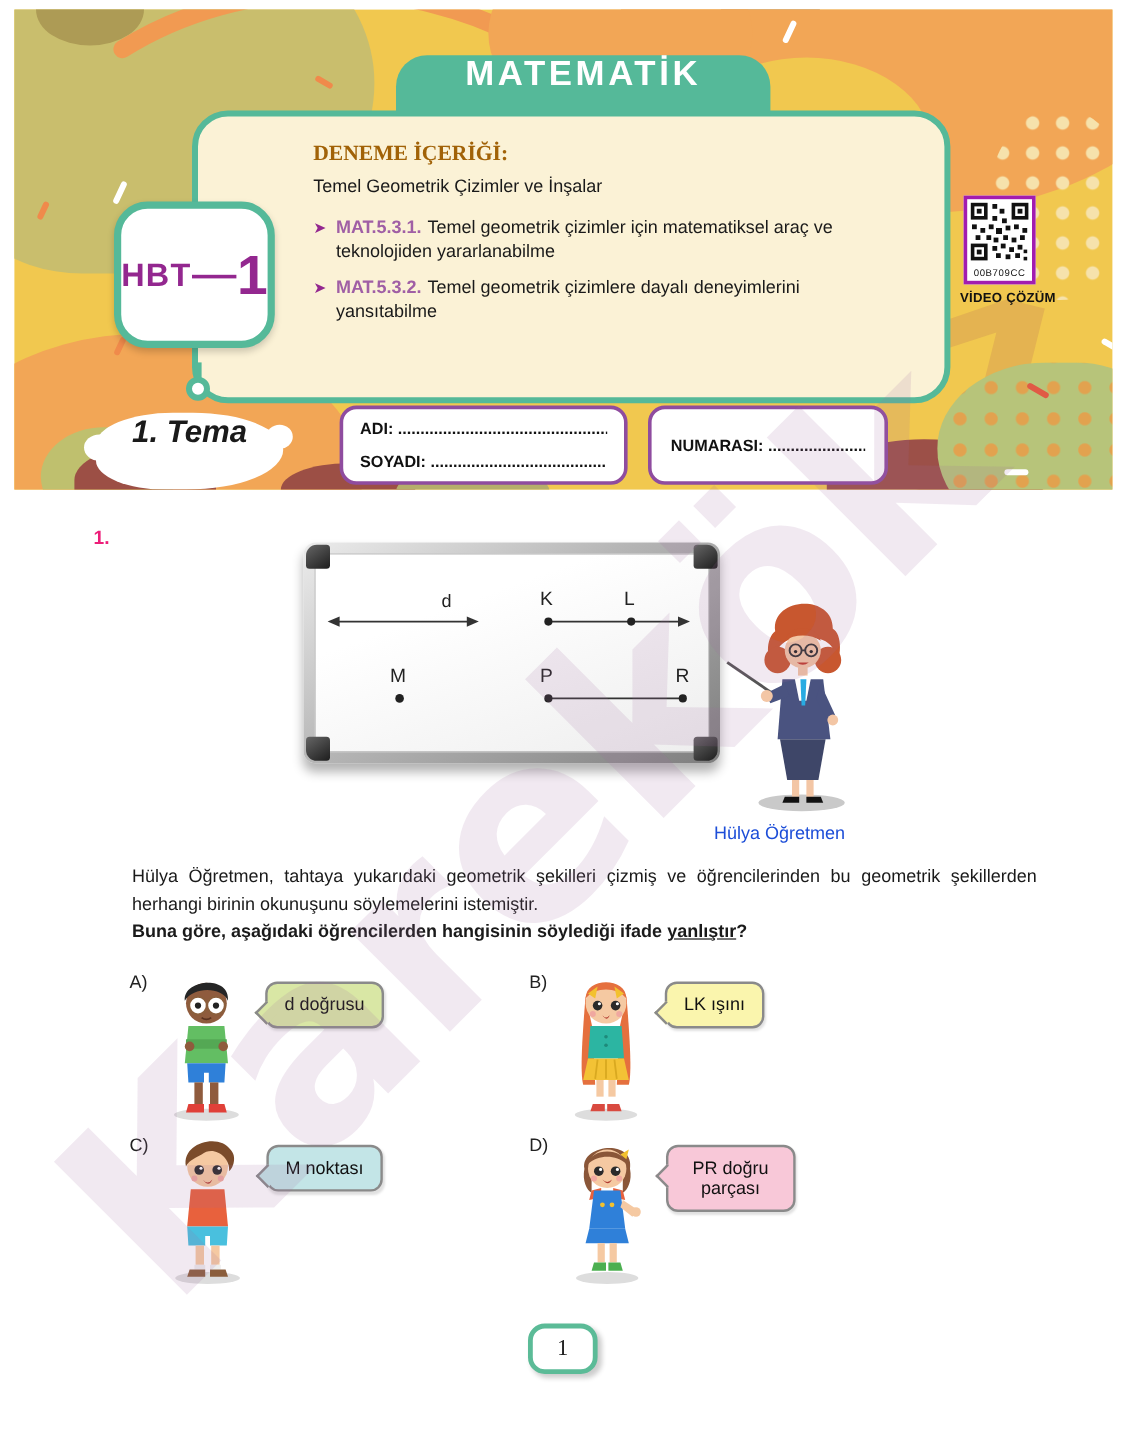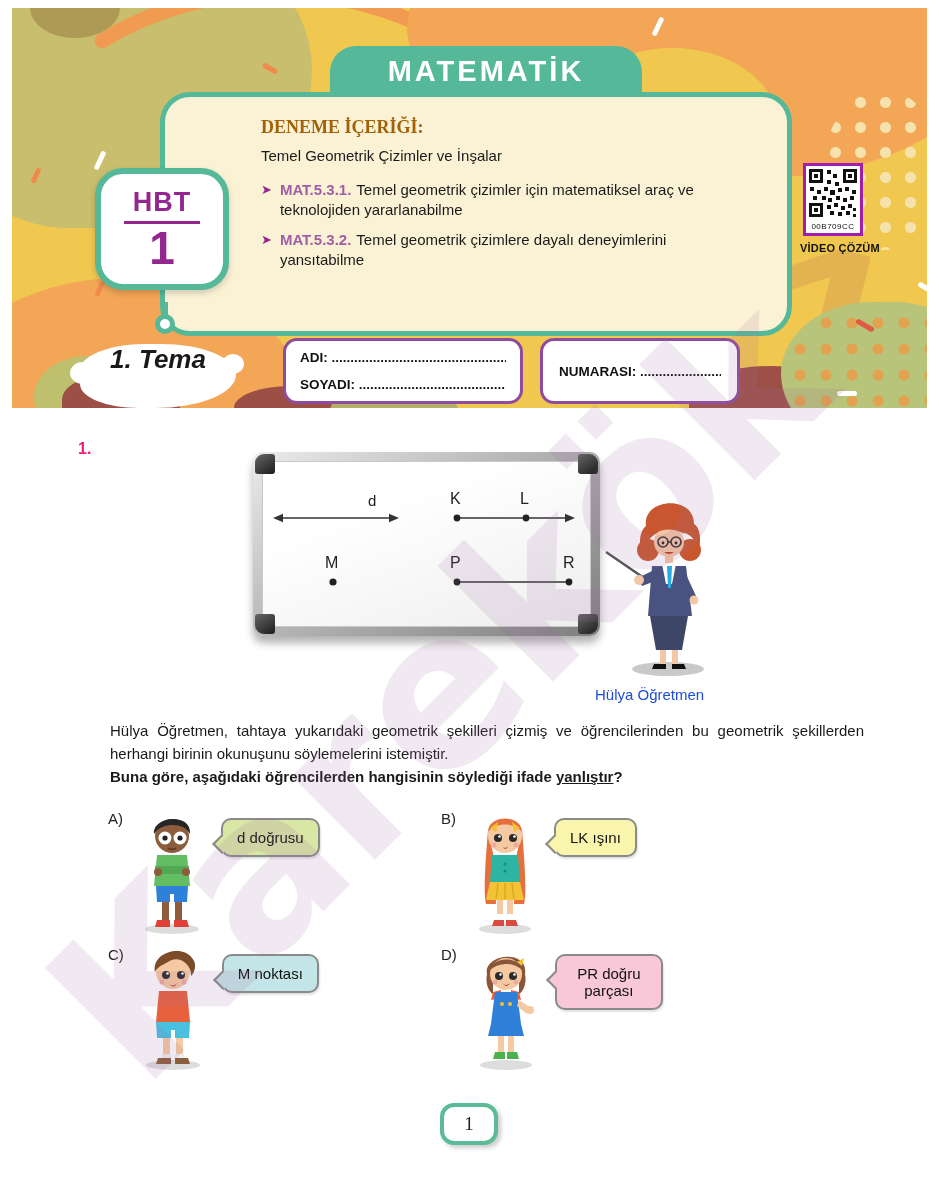--- a/index.html
+++ b/index.html
@@ -32,34 +32,34 @@
   .d1 { left:78px; top:150px; transform:rotate(-65deg); }
   .d2 { left:16px; top:165px; transform:rotate(-65deg); width:16px; }
   .d3 { left:80px; top:278px; transform:rotate(-65deg); width:16px; }
   .d4 { left:636px; top:16px; transform:rotate(-65deg); }
   .d5 { left:905px; top:278px; transform:rotate(30deg); }
   .d6 { left:843px; top:315px; transform:rotate(30deg); }
   .d7 { left:825px; top:383px; transform:rotate(0deg); }
   .d8 { left:250px; top:58px; transform:rotate(30deg); width:16px; }
 
   .banner { position:absolute; left:318px; top:38px; width:312px; height:50px; background:#55B999;
-      border-radius:26px 26px 0 0; display:flex; align-items:center; justify-content:center; z-index:3; }
+      border-radius:26px 26px 0 0; display:flex; align-items:flex-start; justify-content:center; z-index:3; }
   .banner span { color:#fff; font-size:29px; font-weight:bold; letter-spacing:3px; }
 
   .panel { position:absolute; left:148px; top:84px; width:632px; height:244px; background:#FBF2D6;
       border:5px solid #55B999; border-radius:30px; z-index:2; padding:20px 28px 10px 96px; }
   .panel-label { color:#a16207; font-weight:bold; font-size:18px; margin-bottom:9px;font-family:Liberation Serif, serif; }
   .panel-text { color:#1A1A1A; font-size:15px; margin-bottom:16px; }
   .outcome { display:flex; font-size:15px; color:#1A1A1A; line-height:1.35; margin-top:9px; }
   .outcome .arrow { color:#93278F; font-size:13px; margin-right:8px; line-height:1.55; }
   .outcome .code { color:#A05FA5; font-weight:bold; margin-right:5px; white-space:nowrap; }
   .outcome .otext { max-width:460px; }
 
   .badge { position:absolute; left:83px; top:160px; width:134px; height:122px; background:#fff;
-      border:6px solid #55B999; border-radius:28px; z-index:4; display:flex; flex-direction:column;
+      border:6px solid #55B999; border-radius:28px; z-index:4; display:flex; flex-direction:row;
       align-items:center; justify-content:center; box-shadow:0 3px 6px rgba(0,0,0,.18); }
   .badge .hbt { color:#93278F; font-size:27px; font-weight:bold; letter-spacing:1px; }
   .badge .rule { width:76px; height:3px; background:#93278F; margin:3px 0 1px; }
   .badge .num { color:#93278F; font-size:46px; font-weight:bold; line-height:1; }
 
   .stem { position:absolute; left:150px; top:294px; width:6px; height:16px; background:#55B999; z-index:3; }
   .ring { position:absolute; left:143px; top:306px; width:20px; height:20px; background:#fff; border:5px solid #55B999; border-radius:50%; z-index:4; }
 
   .qr-block { position:absolute; left:788px; top:155px; width:66px; text-align:center; z-index:3; }
   .qr-frame { width:60px; margin:0 auto; background:#fff; border:3px solid #a21caf; padding:2px 2px 0; }

